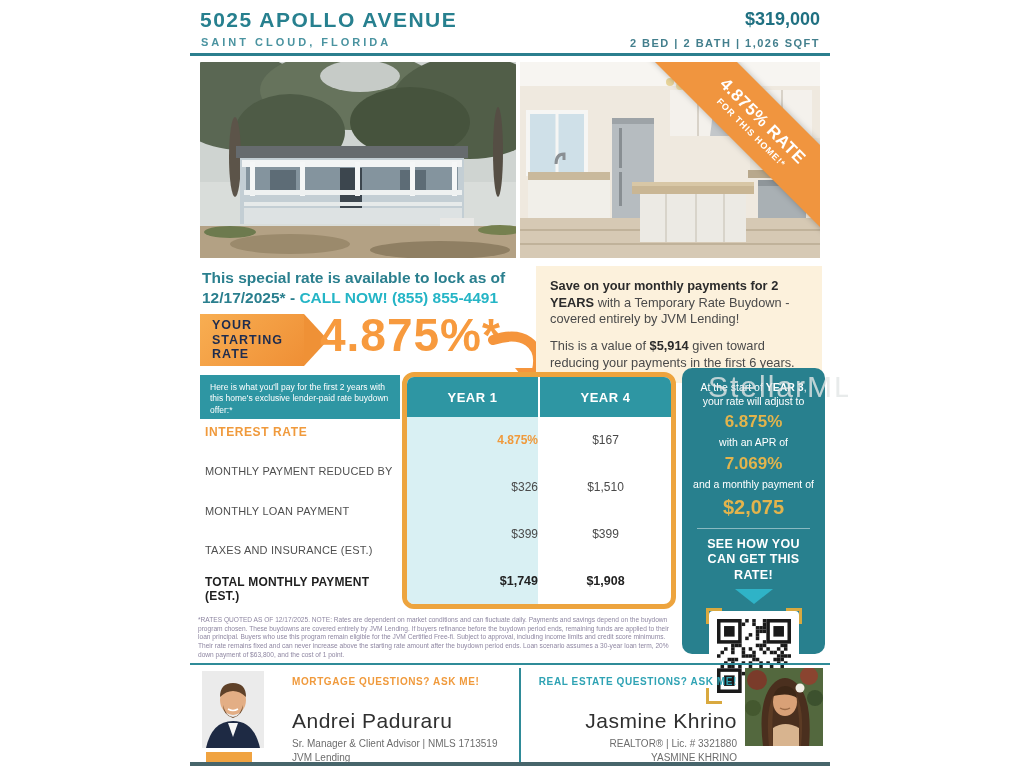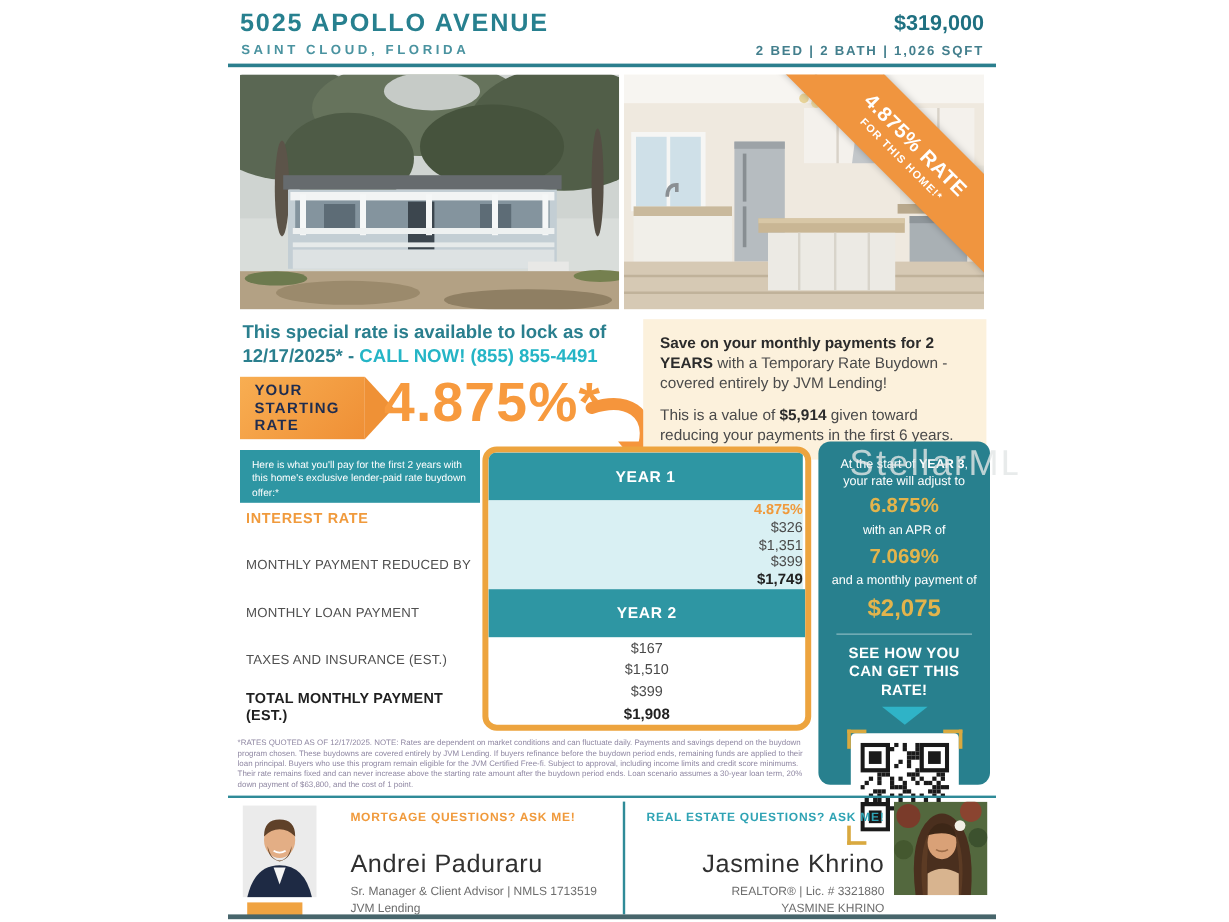--- a/index.html
+++ b/index.html
@@ -213,33 +213,32 @@
     <div class="abs intro-box" style="left:10px; top:375px;">Here is what you'll pay for the first 2 years with this home's exclusive lender-paid rate buydown offer:*</div>
 
     <div class="abs labels" style="left:15px; top:412px;">
       <div class="orange">INTEREST RATE</div>
       <div>MONTHLY PAYMENT REDUCED BY</div>
       <div>MONTHLY LOAN PAYMENT</div>
       <div>TAXES AND INSURANCE (EST.)</div>
       <div class="total">TOTAL MONTHLY PAYMENT (EST.)</div>
     </div>
 
-    <div class="abs otable" style="left:212px; top:372px;flex-direction:column;">
+    <div class="abs otable" style="left:212px; top:372px;">
       <div class="col col1">
         <div class="col-h">YEAR 1</div>
         <div class="col-body">
           <div class="cell orange">4.875%</div>
           <div class="cell">$326</div>
-          <div class="cell">$1,351</div>
           <div class="cell">$399</div>
           <div class="cell total">$1,749</div>
         </div>
       </div>
       <div class="col">
-        <div class="col-h">YEAR 2</div>
+        <div class="col-h">YEAR 4</div>
         <div class="col-body">
           <div class="cell">$167</div>
           <div class="cell">$1,510</div>
           <div class="cell">$399</div>
           <div class="cell total">$1,908</div>
         </div>
       </div>
     </div>
 
     <div class="abs sidebar" style="left:492px; top:368px;">

